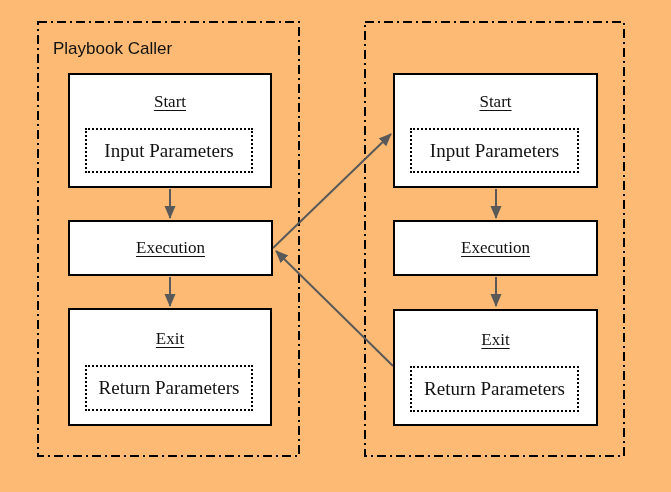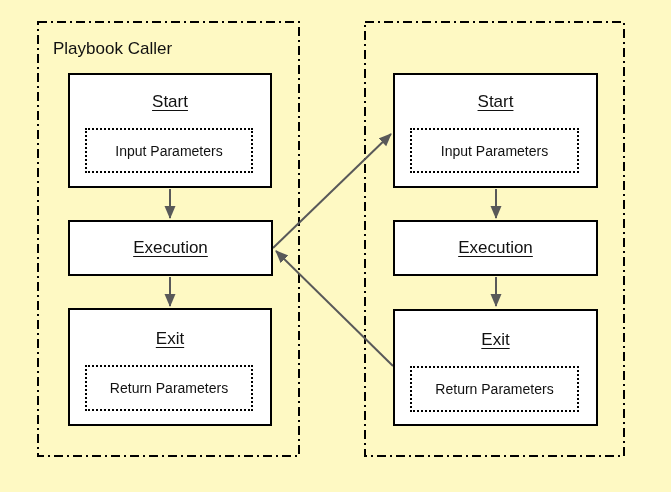--- a/index.html
+++ b/index.html
@@ -6,21 +6,21 @@
     margin: 0;
     padding: 0;
     background: #ffffff;
     font-family: "Liberation Sans", sans-serif;
     color: #111111;
   }
   #stage {
     position: relative;
     width: 671px;
     height: 492px;
-    background: #fef9c3;
+    background: #fdba74;
     overflow: hidden;
   }
   #wires {
     position: absolute;
     left: 0; top: 0;
     width: 671px; height: 492px;
     pointer-events: none;
   }
   .panel {
     position: absolute;
@@ -33,20 +33,21 @@
     top: 17px;
     font-size: 17px;
     line-height: 22px;
     white-space: nowrap;
   }
   .node {
     position: absolute;
     box-sizing: border-box;
     border: 2px solid #000000;
     background: #ffffff;
+    font-family: Liberation Serif, serif;
   }
   .node-title {
     position: absolute;
     left: 0; right: 0;
     text-align: center;
     font-size: 17px;
     line-height: 22px;
     text-decoration: underline;
     text-underline-offset: 3px;
   }
@@ -63,21 +64,21 @@
   .param-box {
     position: absolute;
     left: 15px; right: 17px;
     top: 53px;
     height: 45px;
     box-sizing: border-box;
     border: 2px dotted #000000;
     display: flex;
     align-items: center;
     justify-content: center;
-    font-size: 14px;
+    font-size: 19px;
     white-space: nowrap;
   }
   .panel-rect {
     fill: none;
     stroke: #000000;
     stroke-width: 2;
     stroke-dasharray: 9 4 2 4;
   }
   .arrow-line {
     stroke: #595959;

